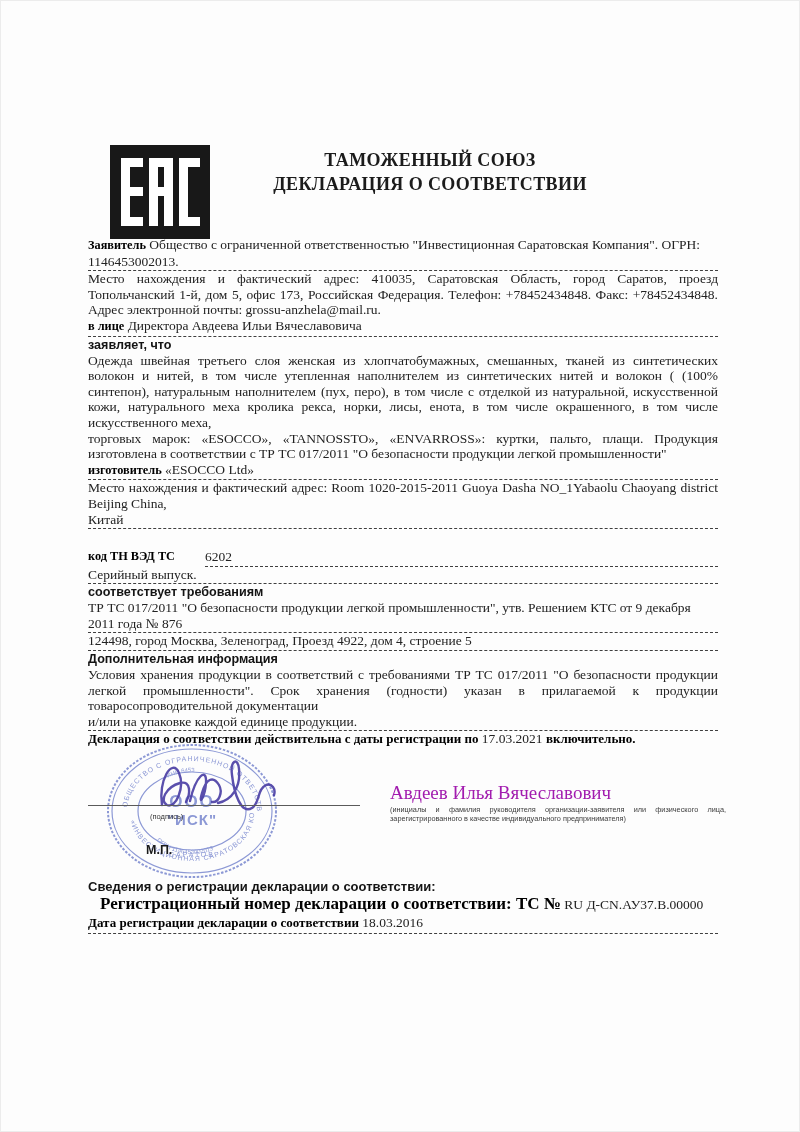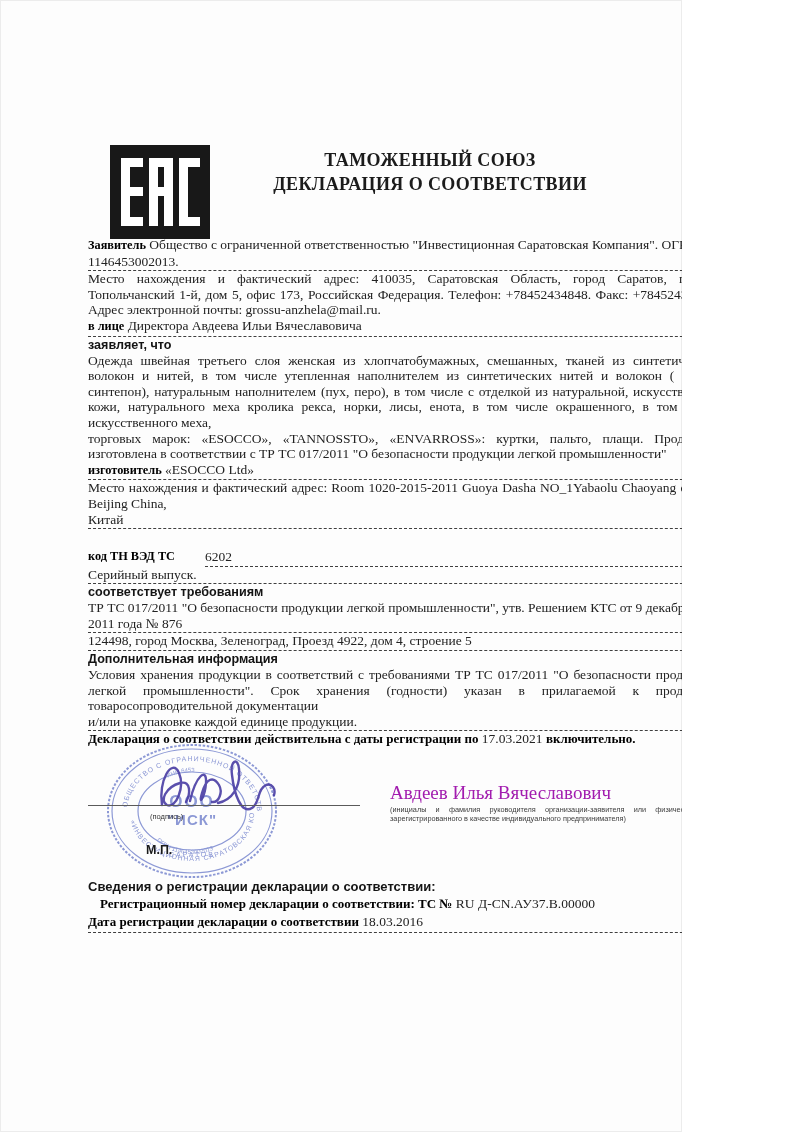--- a/index.html
+++ b/index.html
@@ -1,17 +1,17 @@
 <!DOCTYPE html>
 <html lang="ru"><head>
 <meta charset="utf-8">
 <style>
   html,body{margin:0;padding:0;background:#ffffff;}
   .doc{
-    position:relative;width:682px;height:1132px;background:#fdfdfd;
+    position:relative;width:800px;height:1132px;background:#fdfdfd;
     font-family:"Liberation Serif",serif;color:#222;overflow:hidden;
     box-shadow:inset 0 0 0 1px #ececec;
   }
   
   .eac-logo{position:absolute;left:110px;top:145px;width:100px;height:94px;}
   .title{
     position:absolute;left:230px;top:148px;width:400px;text-align:center;
     font-weight:bold;font-size:18px;line-height:24px;color:#1b1b1b;letter-spacing:.4px;
   }
   
@@ -128,17 +128,17 @@
       </svg>
 
       <div class="sig-line"></div>
       <div class="sig-caption">(подпись)</div>
       <div class="sig-name">Авдеев Илья Вячеславович</div>
       <div class="sig-note">(инициалы и фамилия руководителя организации-заявителя или физического лица, зарегистрированного в качестве индивидуального предпринимателя)</div>
       <div class="mp">М.П.</div>
     </div>
 
     <p class="h-sans gap8" style="font-size:13px;">Сведения о регистрации декларации о соответствии:</p>
-    <p class="gap8 reg-num" style="text-align:left;"><span class="b-sans" style="font-size:13px;padding-left:12px;">Регистрационный номер декларации о соответствии: ТС №</span> <span>RU Д-CN.АУ37.В.00000</span></p>
+    <p class="gap8 reg-num" style="text-align:left;"><span class="b-sans" style="font-size:17px;padding-left:12px;">Регистрационный номер декларации о соответствии: ТС №</span> <span>RU Д-CN.АУ37.В.00000</span></p>
     <div class="u-dash reg-num"><span class="b-sans" style="font-size:13px;">Дата регистрации декларации о соответствии</span> <span>18.03.2016</span></div>
 
   </div>
 </div>
 
 </body></html>

